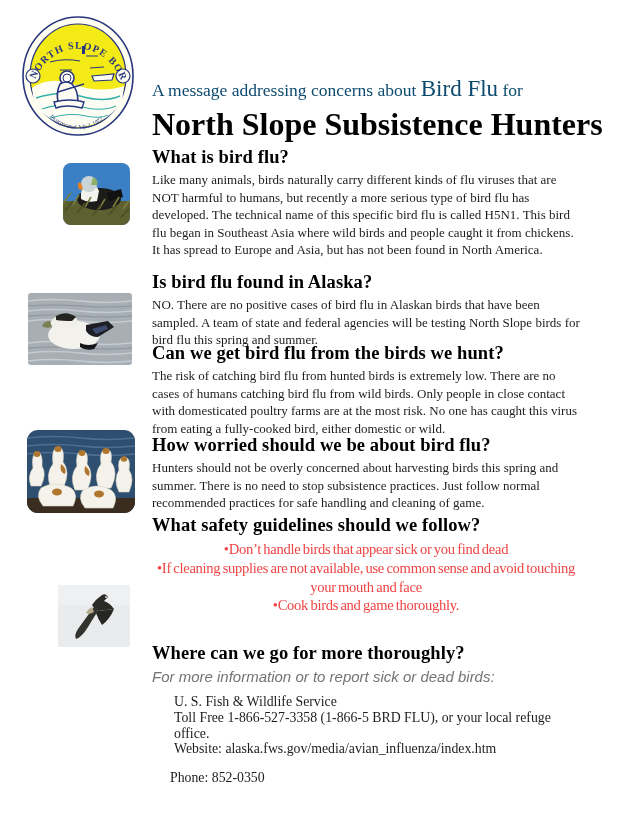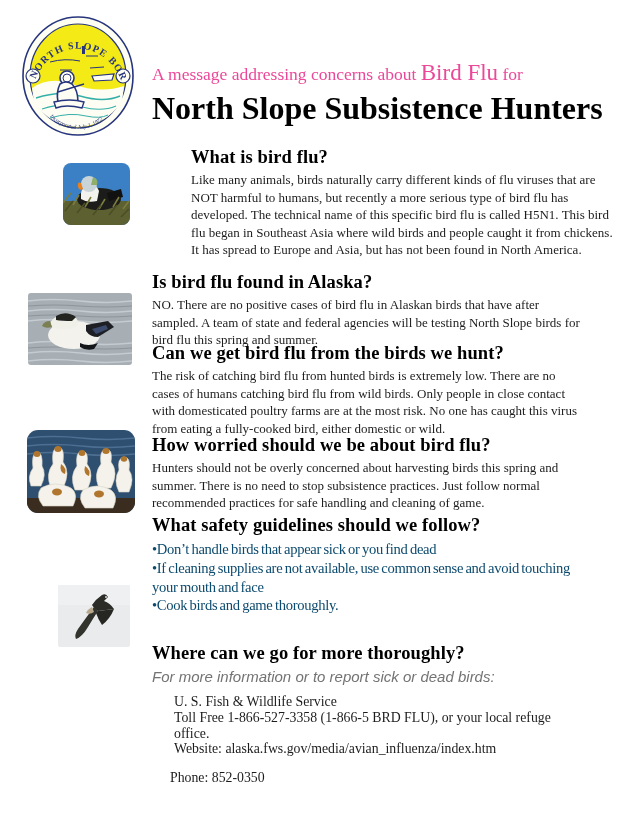--- a/index.html
+++ b/index.html
@@ -2,41 +2,41 @@
 <html><head>
 <meta charset="utf-8">
 <style>
   html,body{margin:0;padding:0;background:#fff;}
   .page{position:relative;width:639px;height:826px;background:#ffffff;overflow:hidden;
         font-family:"Liberation Serif", serif;color:#1b1b1b;}
 
   
   .logo{position:absolute;left:20px;top:14px;width:116px;height:124px;}
   .hdr{position:absolute;left:152px;top:60px;width:470px;}
-  .hdr-line1{font-size:17.5px;color:#ec4899;white-space:nowrap;}
+  .hdr-line1{font-size:17.5px;color:#0c4a6e;white-space:nowrap;margin-top:16px;}
   .hdr-line1 .big{font-size:23px;}
   .hdr-line2{font-size:32px;font-weight:bold;color:#000;margin-top:4px;white-space:nowrap;}
 
   
   .photo{position:absolute;overflow:hidden;}
   .photo svg{display:block;}
   .p1{left:63px;top:163px;width:67px;height:62px;border-radius:8px;}
   .p2{left:28px;top:293px;width:104px;height:72px;border-radius:3px;}
   .p3{left:27px;top:430px;width:108px;height:83px;border-radius:11px;}
   .p4{left:58px;top:585px;width:72px;height:62px;border-radius:2px;}
 
   
   .sec{position:absolute;left:152px;width:428px;}
   .sec h2{margin:0 0 3px 0;font-size:18.5px;font-weight:bold;color:#000;letter-spacing:.1px;}
   .sec p{margin:0;font-size:13px;line-height:17.6px;color:#1c1c1c;}
-  .s1{top:147px;margin-left:39px;} .s2{top:272px;} .s3{top:343px;} .s4{top:435px;}
+  .s1{top:147px;} .s2{top:272px;} .s3{top:343px;} .s4{top:435px;}
   .s5{top:515px;} .s6{top:643px;}
 
   .bullets{margin-top:4px;}
-  .bullet-line{font-size:14.6px;line-height:18.8px;letter-spacing:-0.3px;word-spacing:-1px;color:#0c4a6e;}
+  .bullet-line{font-size:14.6px;line-height:18.8px;letter-spacing:-0.3px;word-spacing:-1px;color:#ef4444;text-align:center;}
 
   .info-intro{font-family:"Liberation Sans", sans-serif;font-style:italic;
               font-size:15px;line-height:19px;color:#737373;margin-top:3px;}
   .info-block{padding-left:22px;margin-top:8px;}
   .info-line{font-size:13.8px;line-height:15.8px;color:#1c1c1c;}
   .info-block2{padding-left:18px;margin-top:13px;}
 </style>
 </head>
 <body>
 
@@ -169,21 +169,21 @@
     </svg>
   </div>
 
   <div class="sec s1">
     <h2>What is bird flu?</h2>
     <p>Like many animals, birds naturally carry different kinds of flu viruses that are NOT harmful to humans, but recently a more serious type of bird flu has developed.  The technical name of this specific bird flu is called H5N1.  This bird flu began in Southeast Asia where wild birds and people caught it from chickens. It has spread to Europe and Asia, but has not been found in North America.</p>
   </div>
 
   <div class="sec s2">
     <h2>Is bird flu found in Alaska?</h2>
-    <p>NO. There are no positive cases of bird flu in Alaskan birds that have after sampled. A team of state and federal agencies will be testing North Slope birds for bird flu this spring and summer.</p>
+    <p>NO. There are no positive cases of bird flu in Alaskan birds that have been sampled. A team of state and federal agencies will be testing North Slope birds for bird flu this spring and summer.</p>
   </div>
 
   <div class="sec s3">
     <h2>Can we get bird flu from the birds we hunt?</h2>
     <p>The risk of catching bird flu from hunted birds is extremely low. There are no cases of humans catching bird flu from wild birds. Only people in close contact with domesticated poultry farms are at the most risk. No one has caught this virus from eating a fully-cooked bird, either domestic or wild.</p>
   </div>
 
   <div class="sec s4">
     <h2>How worried should we be about bird flu?</h2>
     <p>Hunters should not be overly concerned about harvesting birds this spring and summer.  There is no need to stop subsistence practices. Just follow normal recommended practices for safe handling and cleaning of game.</p>

